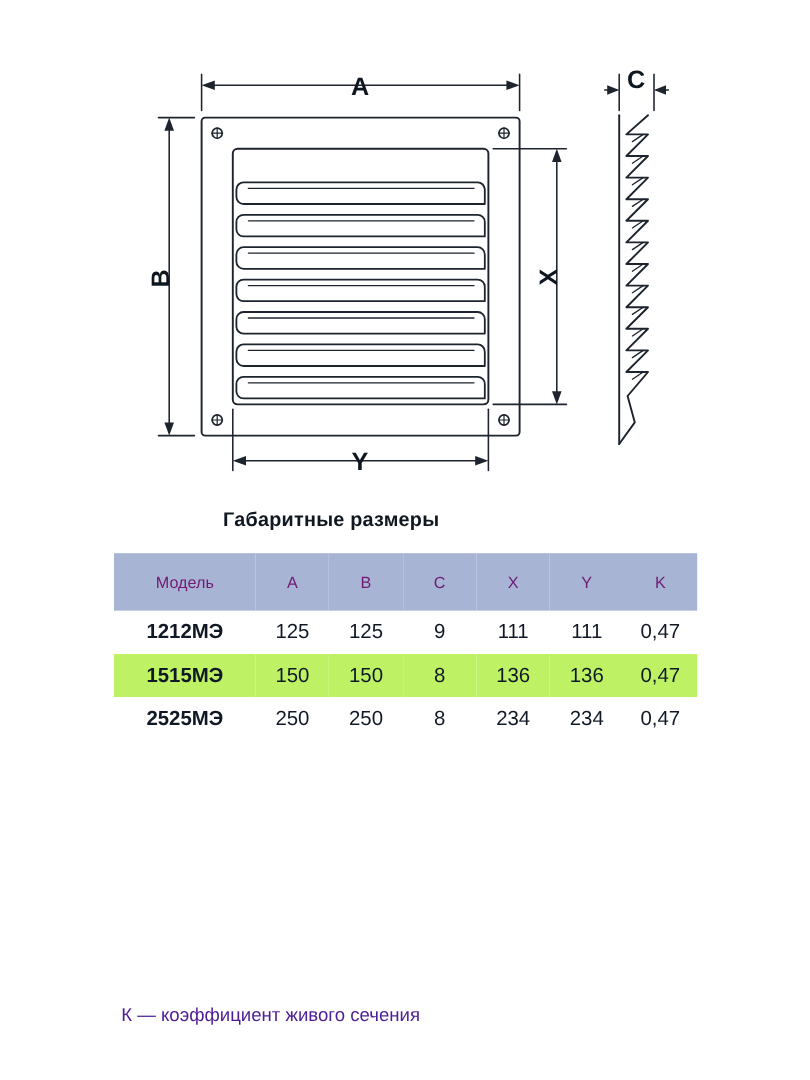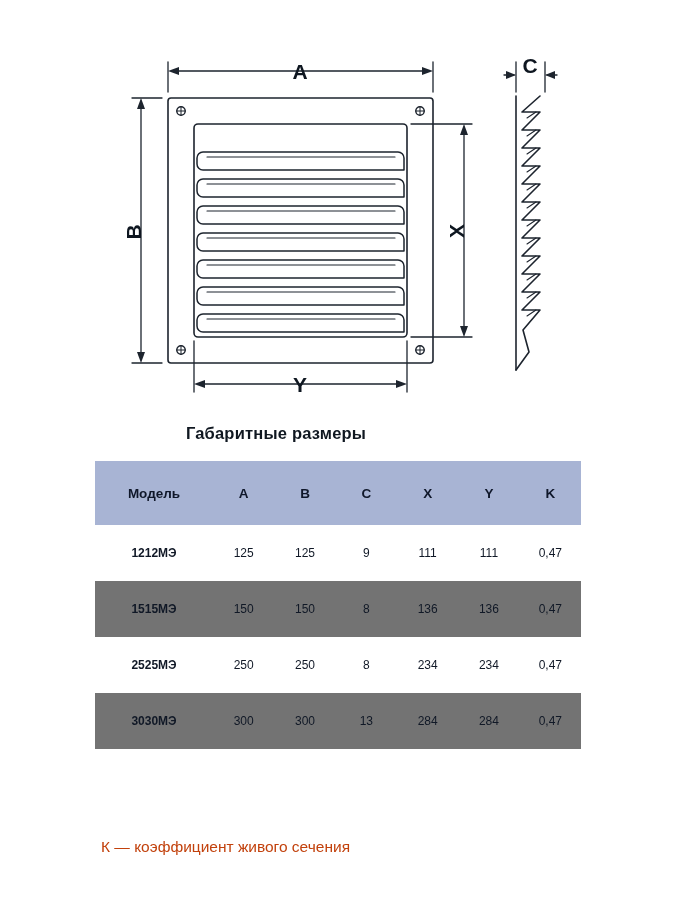--- a/index.html
+++ b/index.html
@@ -43,50 +43,50 @@
     left: 95px;
     top: 461px;
     width: 486px;
     border-collapse: collapse;
     table-layout: fixed;
   }
   #dim-table col.c-model { width: 118px; }
   #dim-table col.c-num   { width: 61.3px; }
 
   #dim-table thead th {
-    height: 64px;
+    height: 48px;
     background: #a8b4d4;
-    color: #0f172a;
+    color: #701a75;
     font-size: 13.5px;
-    font-weight: bold;
+    font-weight: normal;
     text-align: center;
     vertical-align: middle;
     border: none;
   }
   #dim-table tbody td {
-    height: 56px;
-    font-size: 12px;
+    height: 36px;
+    font-size: 17px;
     color: #101826;
     text-align: center;
     vertical-align: middle;
     border: none;
   }
   #dim-table tbody td.model {
     font-weight: bold;
   }
   #dim-table tbody tr.odd td { background: #ffffff; }
-  #dim-table tbody tr.even td { background: #737373; }
+  #dim-table tbody tr.even td { background: #bef264; }
 
   
   .footnote {
     position: absolute;
     left: 101px;
     top: 838px;
     font-size: 15.5px;
-    color: #c2410c;
+    color: #4c1d95;
   }
 
   
   .dim-letter {
     font-family: "Liberation Sans", sans-serif;
     font-weight: bold;
     font-size: 21px;
     fill: #0e1620;
   }
 </style>
@@ -285,27 +285,18 @@
       </tr>
       <tr class="odd">
         <td class="model">2525МЭ</td>
         <td>250</td>
         <td>250</td>
         <td>8</td>
         <td>234</td>
         <td>234</td>
         <td>0,47</td>
       </tr>
-      <tr class="even">
-        <td class="model">3030МЭ</td>
-        <td>300</td>
-        <td>300</td>
-        <td>13</td>
-        <td>284</td>
-        <td>284</td>
-        <td>0,47</td>
-      </tr>
     </tbody>
   </table>
 
   <div class="footnote">К — коэффициент живого сечения</div>
 
 </div>
 
 </body></html>

